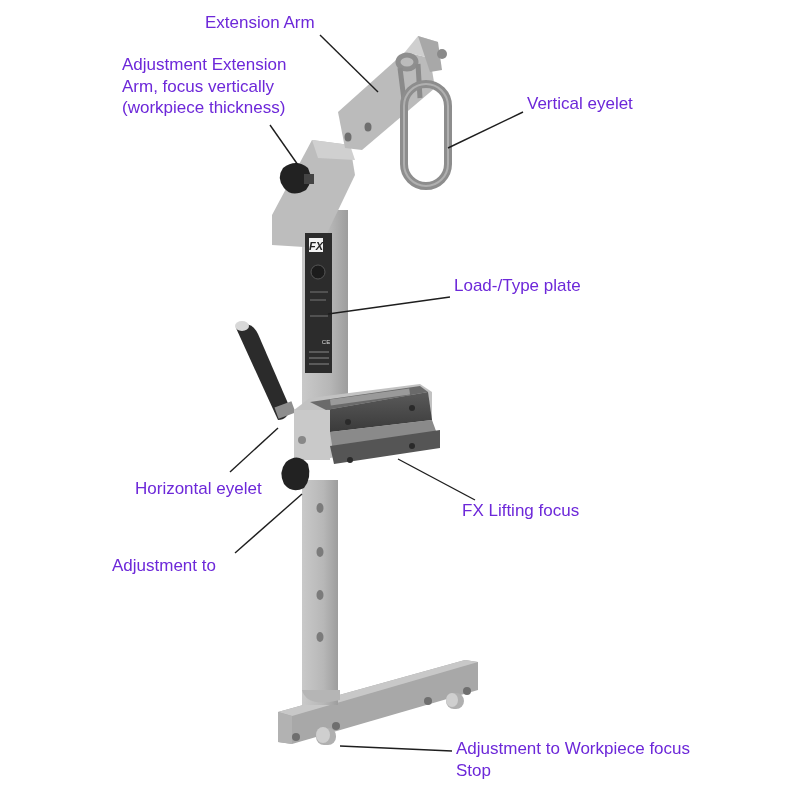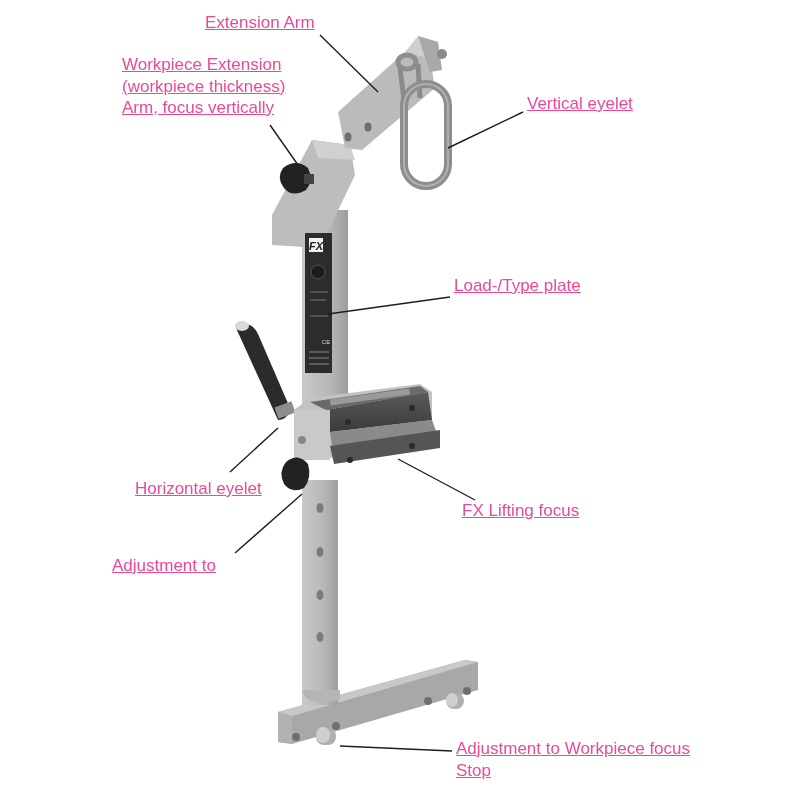--- a/index.html
+++ b/index.html
@@ -1,19 +1,19 @@
 <!DOCTYPE html>
 <html><head>
   <meta charset="utf-8">
   <style>
     html, body { margin: 0; padding: 0; background: #ffffff; }
     body { width: 800px; height: 800px; position: relative; overflow: hidden;
            font-family: "Liberation Sans", sans-serif; color: #1f1f1f; }
     #stage { position: absolute; left: 0; top: 0; width: 800px; height: 800px; }
-    .label { position: absolute; font-size: 17px; line-height: 21.5px; color: #ec4899; white-space: nowrap; text-decoration: underline; }
+    .label { position: absolute; font-size: 17px; line-height: 21.5px; color: #6d28d9; white-space: nowrap; }
     .label span { display: block; }
   </style>
 </head>
 <body>
 
 <div id="stage">
   <svg width="800" height="800" viewBox="0 0 800 800" xmlns="http://www.w3.org/2000/svg">
     <defs>
       <linearGradient id="metal" x1="0" x2="1" y1="0" y2="0">
         <stop offset="0" stop-color="#c9c9c9"></stop>
@@ -133,23 +133,23 @@
       <path d="M340,746 L452,751"></path>
     </g>
   </svg>
 
   
   <div class="label" style="left:205px; top:12px;">
     <span>Extension Arm</span>
   </div>
 
   <div class="label" style="left:122px; top:54px;">
-    <span>Workpiece Extension</span>
+    <span>Adjustment Extension</span>
+    <span>Arm, focus vertically</span>
     <span>(workpiece thickness)</span>
-    <span>Arm, focus vertically</span>
   </div>
 
   <div class="label" style="left:527px; top:93px;">
     <span>Vertical eyelet</span>
   </div>
 
   <div class="label" style="left:454px; top:275px;">
     <span>Load-/Type plate</span>
   </div>
 

